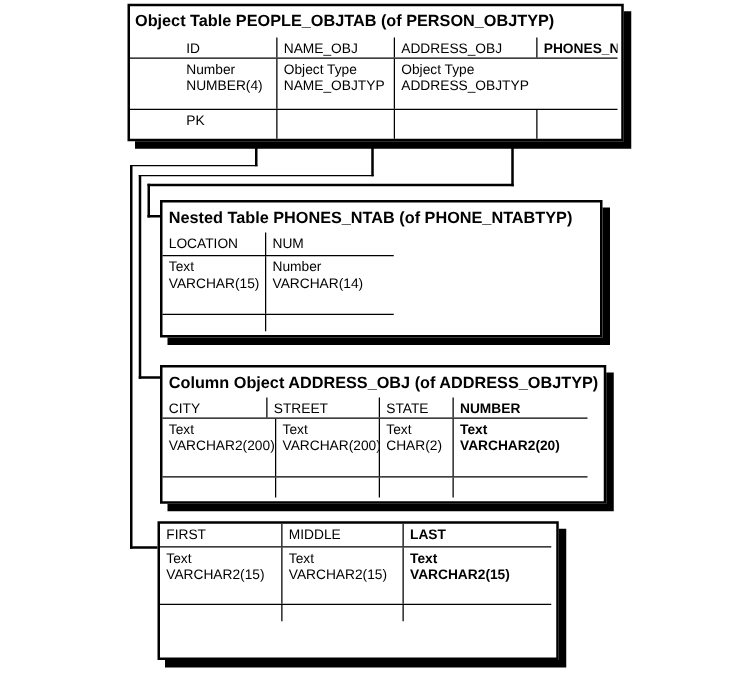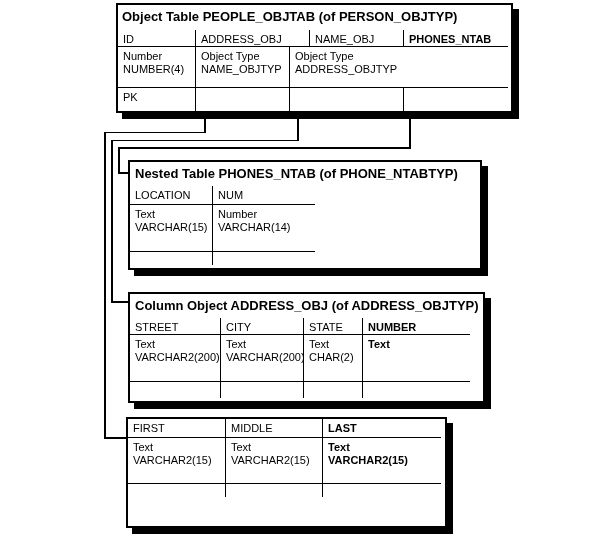--- a/index.html
+++ b/index.html
@@ -37,27 +37,27 @@
     padding: 3px 0 0 5px;
     font-size: 11px;
     line-height: 13px;
     white-space: nowrap;
     overflow: hidden;
   }
   .cell + .cell { border-left: 1.5px solid #000; }
   .flexcol { flex: 1; font-weight: bold; }
 
   
-  #t1 { left: 116px; top: 3px; width: 397px; height: 110px; }
+  #t1 { left: 102px; top: 3px; width: 397px; height: 110px; }
   #t1 .ttitle { height: 25px; padding-left: 4px; }
   #t1 .tgrid { margin-right: 3px; }
   #t1 .head  { height: 17px; }
   #t1 .types { height: 41px; }
   #t1 .foot  { height: 22.5px; }
-  .t1c1 { width: 77px; } .t1c2 { width: 94px; } .t1c3 { width: 114px; }
+  .t1c1 { width: 77px; margin-left: 40px; } .t1c2 { width: 94px; } .t1c3 { width: 114px; }
 
   
   #t2 { left: 128px; top: 160px; width: 354px; height: 110px; }
   #t2 .ttitle { height: 24px; }
   #t2 .tgrid { width: 185px; }
   #t2 .head  { height: 19px; }
   #t2 .types { height: 47px; }
   #t2 .foot  { height: 13px; }
   .t2c1 { width: 82px; } .t2c2 { width: 103px; }
 
@@ -115,22 +115,22 @@
   <div class="seg" id="cp-v1"></div>
   <div class="seg" id="cp-h1"></div>
   <div class="seg" id="cp-v2"></div>
   <div class="seg" id="cp-h2"></div>
 
   <div class="tbox" id="t1">
     <div class="ttitle">Object Table PEOPLE_OBJTAB (of PERSON_OBJTYP)</div>
     <div class="tgrid">
       <div class="row head">
         <div class="cell t1c1">ID</div>
+        <div class="cell t1c2">NAME_OBJ</div>
         <div class="cell t1c3">ADDRESS_OBJ</div>
-        <div class="cell t1c2">NAME_OBJ</div>
         <div class="cell flexcol">PHONES_NTAB</div>
       </div>
       <div class="row types">
         <div class="cell t1c1">
           <div>Number</div>
           <div>NUMBER(4)</div>
         </div>
         <div class="cell t1c2">
           <div>Object Type</div>
           <div>NAME_OBJTYP</div>
@@ -170,40 +170,41 @@
         <div class="cell t2c1"></div>
         <div class="cell t2c2"></div>
       </div>
     </div>
   </div>
 
   <div class="tbox" id="t3">
     <div class="ttitle">Column Object ADDRESS_OBJ (of ADDRESS_OBJTYP)</div>
     <div class="tgrid">
       <div class="row head">
+        <div class="cell t3c2">CITY</div>
         <div class="cell t3c1">STREET</div>
-        <div class="cell t3c2">CITY</div>
         <div class="cell t3c3">STATE</div>
         <div class="cell flexcol">NUMBER</div>
       </div>
       <div class="row types">
         <div class="cell t3c1">
           <div>Text</div>
           <div>VARCHAR2(200)</div>
         </div>
         <div class="cell t3c2">
           <div>Text</div>
           <div>VARCHAR(200)</div>
         </div>
         <div class="cell t3c3">
           <div>Text</div>
           <div>CHAR(2)</div>
         </div>
         <div class="cell flexcol">
           <div>Text</div>
+          <div>VARCHAR2(20)</div>
         </div>
       </div>
       <div class="row foot">
         <div class="cell t3c1"></div>
         <div class="cell t3c2"></div>
         <div class="cell t3c3"></div>
         <div class="cell flexcol"></div>
       </div>
     </div>
   </div>

